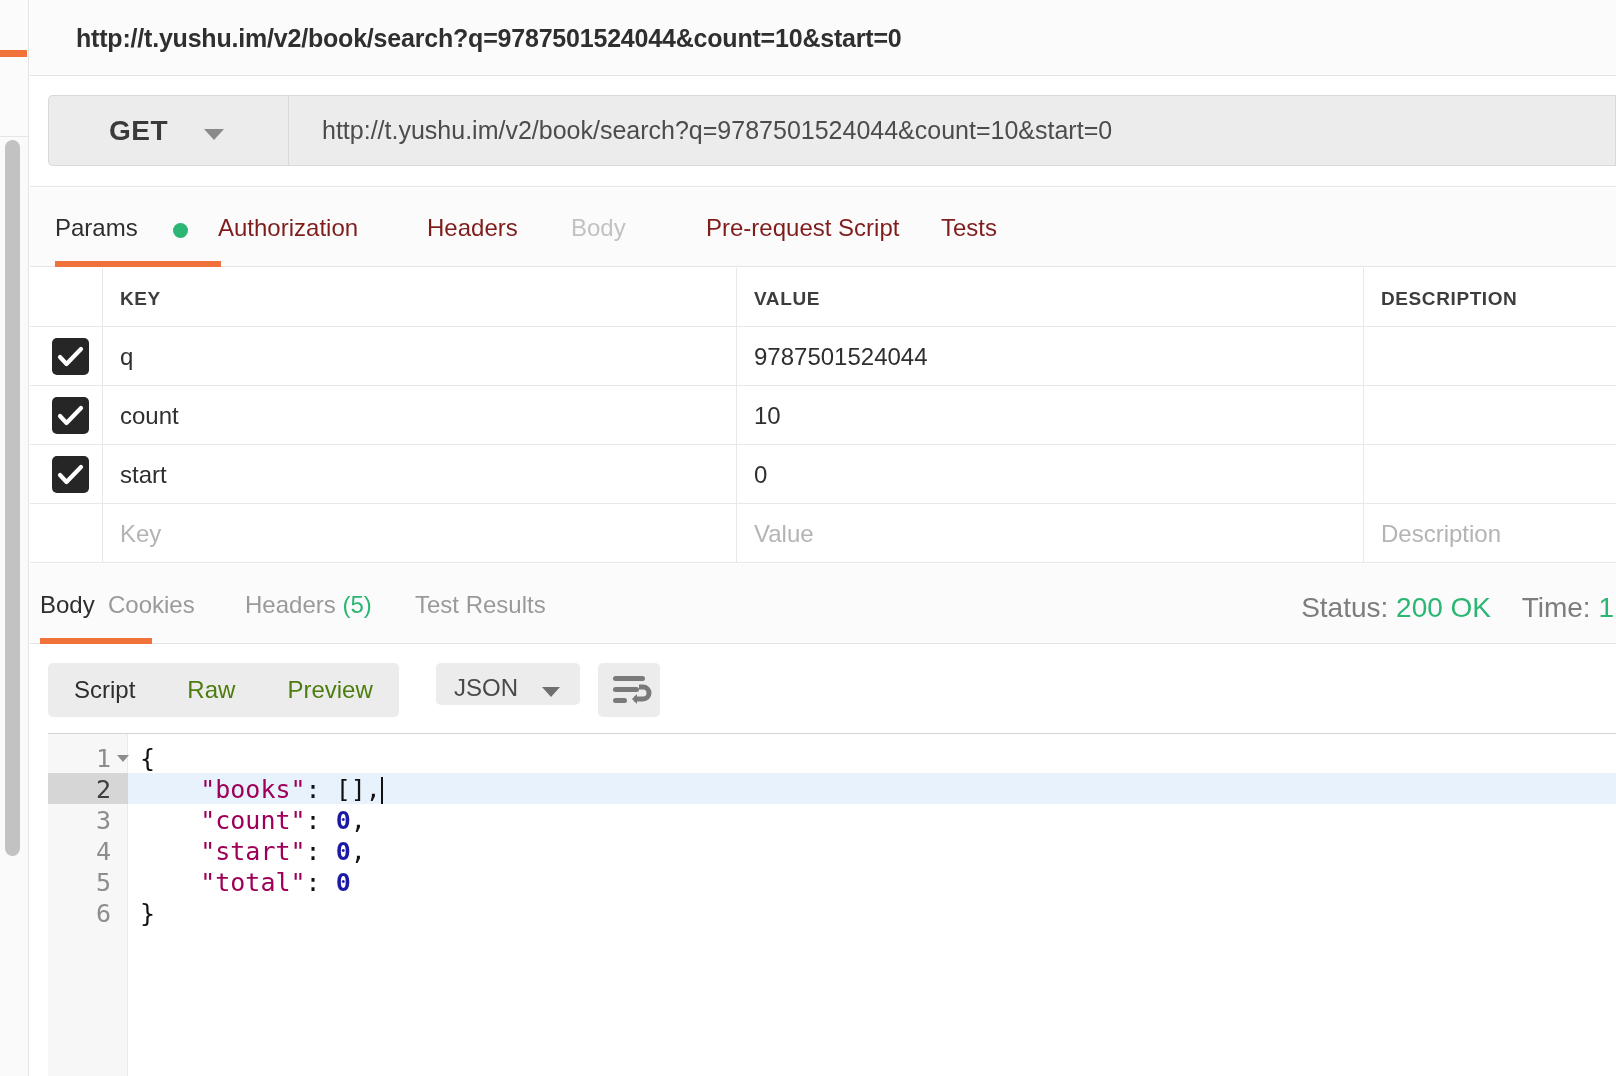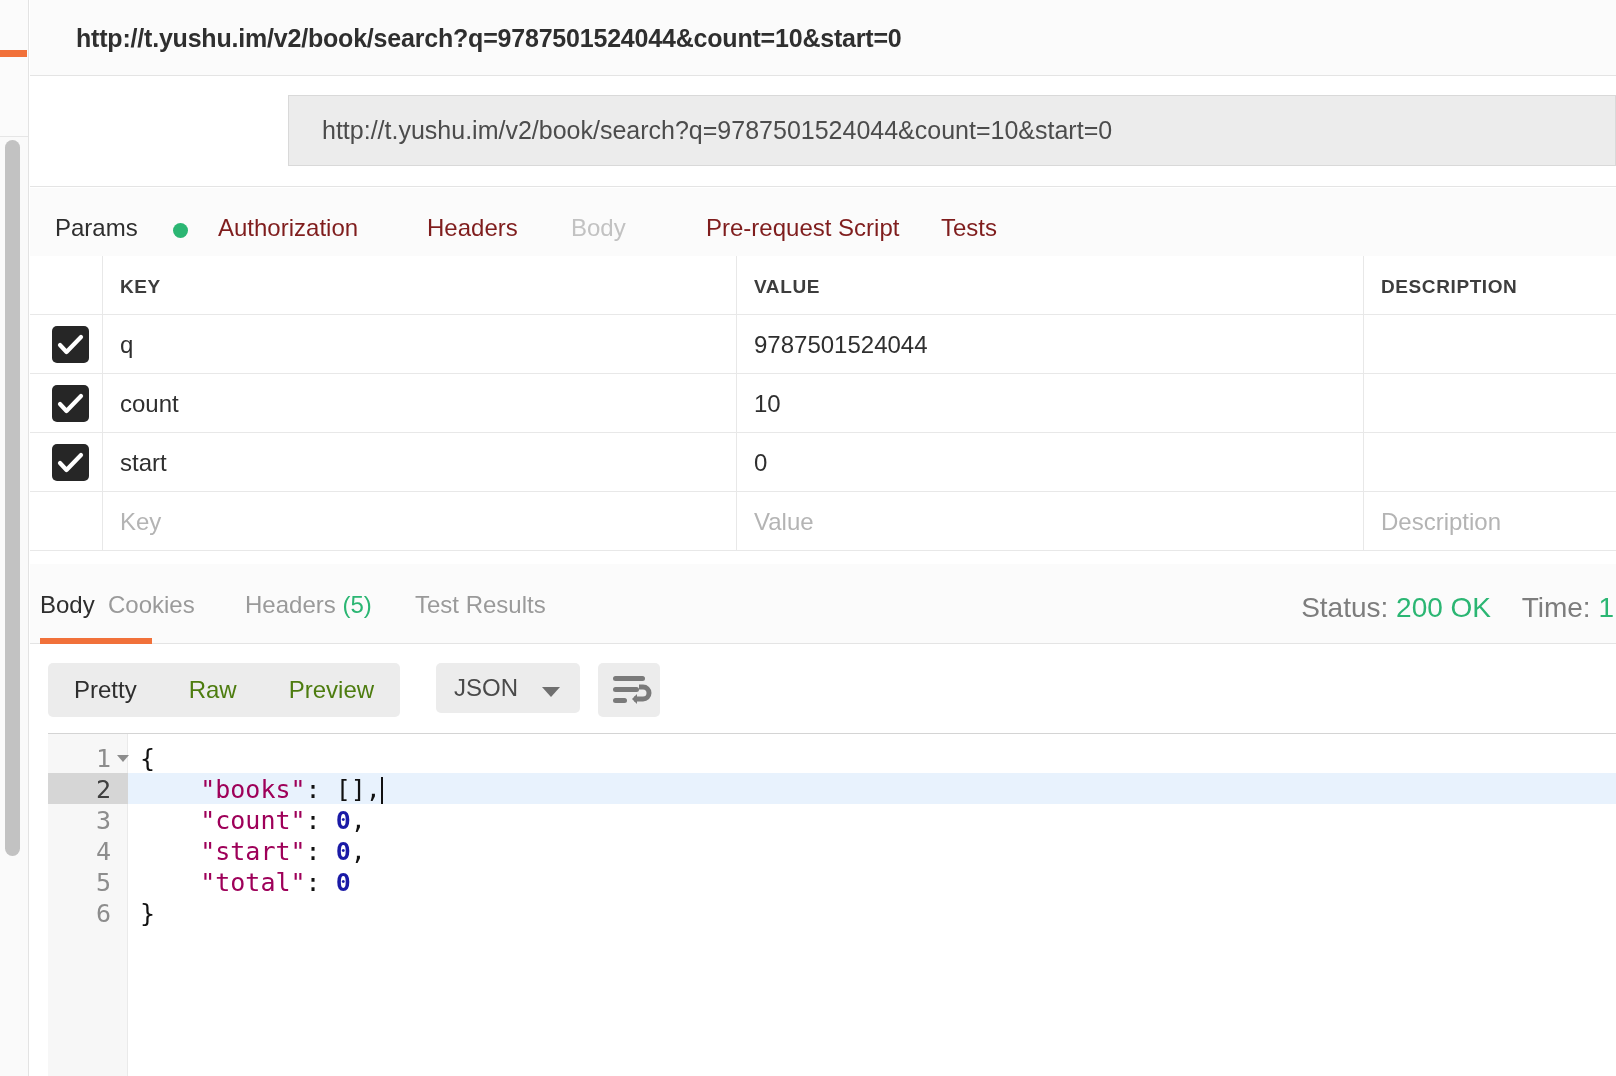--- a/index.html
+++ b/index.html
@@ -141,21 +141,21 @@
   }
   .green-dot {
     position: absolute;
     width: 15px; height: 15px;
     border-radius: 50%;
     background: #2bb673;
   }
 
   
   .ptable {
-    position: absolute; left: 0; top: 256px;
+    position: absolute; left: 0; top: 268px;
     width: 1336px; height: 295px;
     background: #ffffff;
   }
   .prow {
     position: absolute; left: 0;
     width: 1586px;
     border-bottom: 1px solid #e8e8e8;
     background: #ffffff;
   }
   .pcell-check {
@@ -245,21 +245,21 @@
   .seg {
     font-size: 24px;
     color: #4d7c0f;
     padding: 0 26px;
     white-space: nowrap;
     cursor: pointer;
   }
   .seg.active { color: #2e2e2e; }
   .type-group {
     position: absolute; left: 406px; top: 18px;
-    height: 50px; width: 144px;
+    height: 42px; width: 144px;
     background: #ececec;
     border-radius: 5px;
   }
   .type-label {
     position: absolute; left: 18px; top: 11px;
     font-size: 24px;
     color: #4a4a4a;
   }
   .type-caret {
     position: absolute; left: 106px; top: 24px;
@@ -354,20 +354,24 @@
     </div>
   </div>
 
   <div class="main">
 
     <div class="title-bar">
       <div class="req-title">http://t.yushu.im/v2/book/search?q=9787501524044&amp;count=10&amp;start=0</div>
     </div>
 
     <div class="url-row">
+      <div class="method-box">
+        <span class="method-label">GET</span>
+        <span class="method-caret"></span>
+      </div>
       <div class="url-field">
         <span class="url-text">http://t.yushu.im/v2/book/search?q=9787501524044&amp;count=10&amp;start=0</span>
       </div>
     </div>
 
     <div class="req-tabs" id="req-tabs">
         <div class="tab active" style="left: 25px;"><span>Params</span></div>
         <span class="green-dot" style="left: 143px; top: 35px; position: absolute;"></span>
         <div class="tab" style="left: 188px;"><span>Authorization</span></div>
         <div class="tab" style="left: 397px;"><span>Headers</span></div>
@@ -462,21 +466,21 @@
       </div>
     <div class="rtab active" style="left: 10px;"><span>Body</span></div>
         <div class="rtab" style="left: 78px;"><span>Cookies</span></div>
         <div class="rtab" style="left: 215px;"><span>Headers</span><span class="rtab-count"> (5)</span></div>
         <div class="rtab" style="left: 385px;"><span>Test Results</span></div>
         <div class="rtab-underline"></div>
       </div>
 
     <div class="fmt-bar">
       <div class="seg-group" id="seg-group">
-          <span class="seg active">Pretty</span>
+          <span class="seg active">Script</span>
           <span class="seg">Raw</span>
           <span class="seg">Preview</span>
         </div>
       <div class="type-group">
         <span class="type-label">JSON</span>
         <span class="type-caret"></span>
       </div>
       <div class="wrap-btn">
         <svg width="62" height="54" viewBox="0 0 62 54">
           <rect x="15" y="13" width="32" height="5" rx="2.5" fill="#7a7a7a"></rect>

